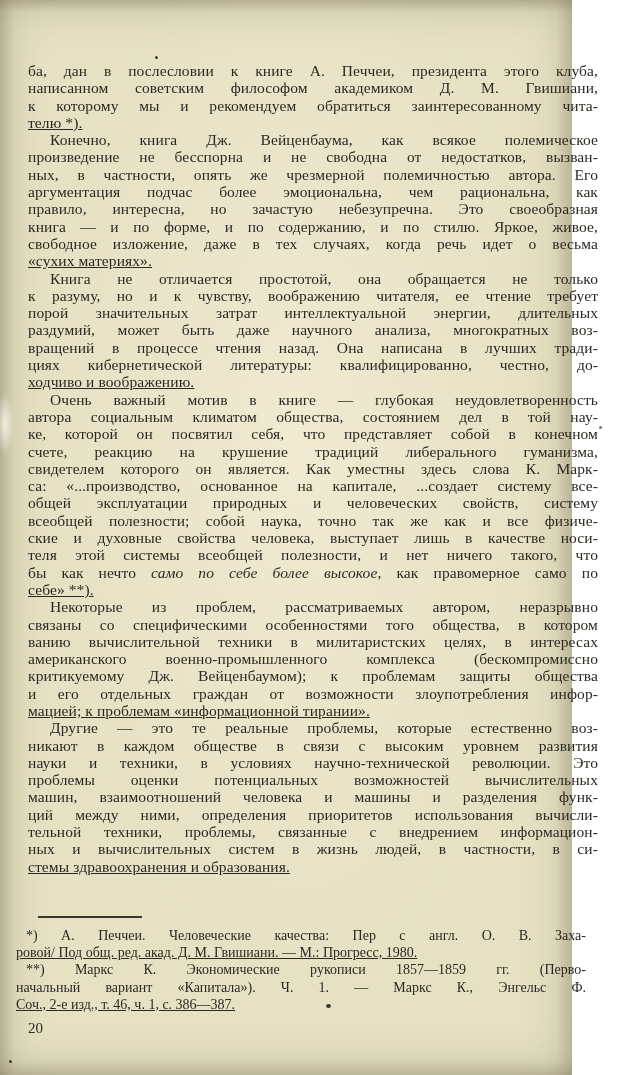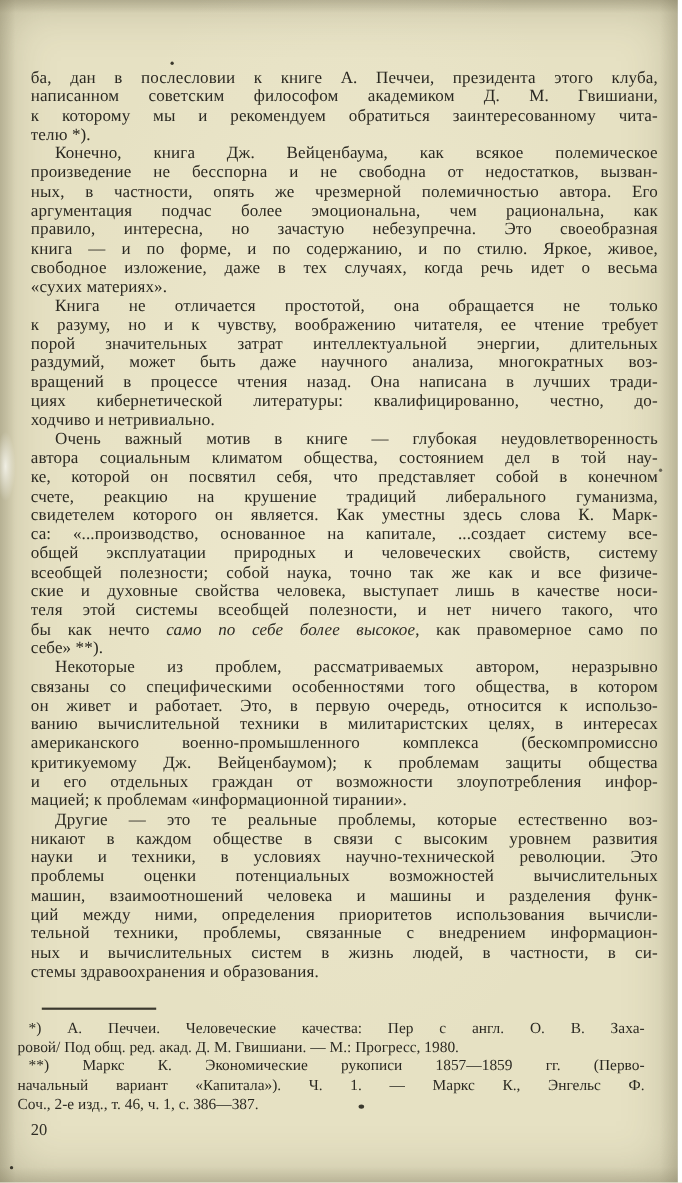--- a/index.html
+++ b/index.html
@@ -3,38 +3,38 @@
 <meta charset="utf-8">
 <style>
   html, body { margin: 0; padding: 0; }
   body {
     width: 620px; height: 1075px;
     font-family: "Liberation Serif", "DejaVu Serif", serif;
     overflow: hidden;
   }
   .book-page {
     position: relative;
-    width: 616px; height: 1075px;
+    width: 572px; height: 1075px;
     background:
       radial-gradient(ellipse at 52% 42%, rgba(240,235,210,.9) 0%, rgba(231,226,197,.0) 60%),
       linear-gradient(90deg, rgba(130,124,96,.28) 0px, rgba(130,124,96,0) 14px),
       linear-gradient(270deg, rgba(130,124,96,.22) 0px, rgba(130,124,96,0) 16px),
       linear-gradient(180deg, rgba(120,114,88,.30) 0px, rgba(120,114,88,0) 12px),
       linear-gradient(0deg, rgba(120,114,88,.22) 0px, rgba(120,114,88,0) 14px),
       #e6e1c3;
     box-shadow: inset 0 0 46px rgba(86,80,52,.35);
     color: #2b2922;
   }
   .body-text {
     position: absolute; left: 28px; top: 62px; width: 570px;
     font-size: 15.5px; line-height: 17.3px;
     letter-spacing: 0.1px;
   }
   .line { text-align: justify; text-align-last: justify; white-space: normal; }
-  .line.last { text-align-last: left; }
+  .line.last { text-align-last: left; text-decoration: underline; }
   .line.indent { text-indent: 22px; }
   .it { font-style: italic; }
   .fn-sep {
     position: absolute; left: 38px; top: 916px;
     width: 104px; height: 2px; background: #3b392e; border: 0;
   }
   .footnotes {
     position: absolute; left: 16px; top: 927px; width: 570px;
     font-size: 14px; line-height: 17.2px;
   }
@@ -73,36 +73,35 @@
       <div class="line">правило, интересна, но зачастую небезупречна. Это своеобразная</div>
       <div class="line">книга — и по форме, и по содержанию, и по стилю. Яркое, живое,</div>
       <div class="line">свободное изложение, даже в тех случаях, когда речь идет о весьма</div>
       <div class="line last">«сухих материях».</div>
       <div class="line indent">Книга не отличается простотой, она обращается не только</div>
       <div class="line">к разуму, но и к чувству, воображению читателя, ее чтение требует</div>
       <div class="line">порой значительных затрат интеллектуальной энергии, длительных</div>
       <div class="line">раздумий, может быть даже научного анализа, многократных воз-</div>
       <div class="line">вращений в процессе чтения назад. Она написана в лучших тради-</div>
       <div class="line">циях кибернетической литературы: квалифицированно, честно, до-</div>
-      <div class="line last">ходчиво и нетривиально.</div>
+      <div class="line last">ходчиво и воображению.</div>
       <div class="line indent">Очень важный мотив в книге — глубокая неудовлетворенность</div>
       <div class="line">автора социальным климатом общества, состоянием дел в той нау-</div>
       <div class="line">ке, которой он посвятил себя, что представляет собой в конечном</div>
       <div class="line">счете, реакцию на крушение традиций либерального гуманизма,</div>
       <div class="line">свидетелем которого он является. Как уместны здесь слова К. Марк-</div>
       <div class="line">са: «...производство, основанное на капитале, ...создает систему все-</div>
       <div class="line">общей эксплуатации природных и человеческих свойств, систему</div>
       <div class="line">всеобщей полезности; собой наука, точно так же как и все физиче-</div>
       <div class="line">ские и духовные свойства человека, выступает лишь в качестве носи-</div>
       <div class="line">теля этой системы всеобщей полезности, и нет ничего такого, что</div>
       <div class="line"><span>бы как нечто </span><span class="it">само по себе более высокое</span><span>, как правомерное само по</span></div>
       <div class="line last">себе» **).</div>
       <div class="line indent">Некоторые из проблем, рассматриваемых автором, неразрывно</div>
       <div class="line">связаны со специфическими особенностями того общества, в котором</div>
-      <div class="line">он живет и работает. Это, в первую очередь, относится к использо-</div>
       <div class="line">ванию вычислительной техники в милитаристских целях, в интересах</div>
       <div class="line">американского военно-промышленного комплекса (бескомпромиссно</div>
       <div class="line">критикуемому Дж. Вейценбаумом); к проблемам защиты общества</div>
       <div class="line">и его отдельных граждан от возможности злоупотребления инфор-</div>
       <div class="line last">мацией; к проблемам «информационной тирании».</div>
       <div class="line indent">Другие — это те реальные проблемы, которые естественно воз-</div>
       <div class="line">никают в каждом обществе в связи с высоким уровнем развития</div>
       <div class="line">науки и техники, в условиях научно-технической революции. Это</div>
       <div class="line">проблемы оценки потенциальных возможностей вычислительных</div>
       <div class="line">машин, взаимоотношений человека и машины и разделения функ-</div>

